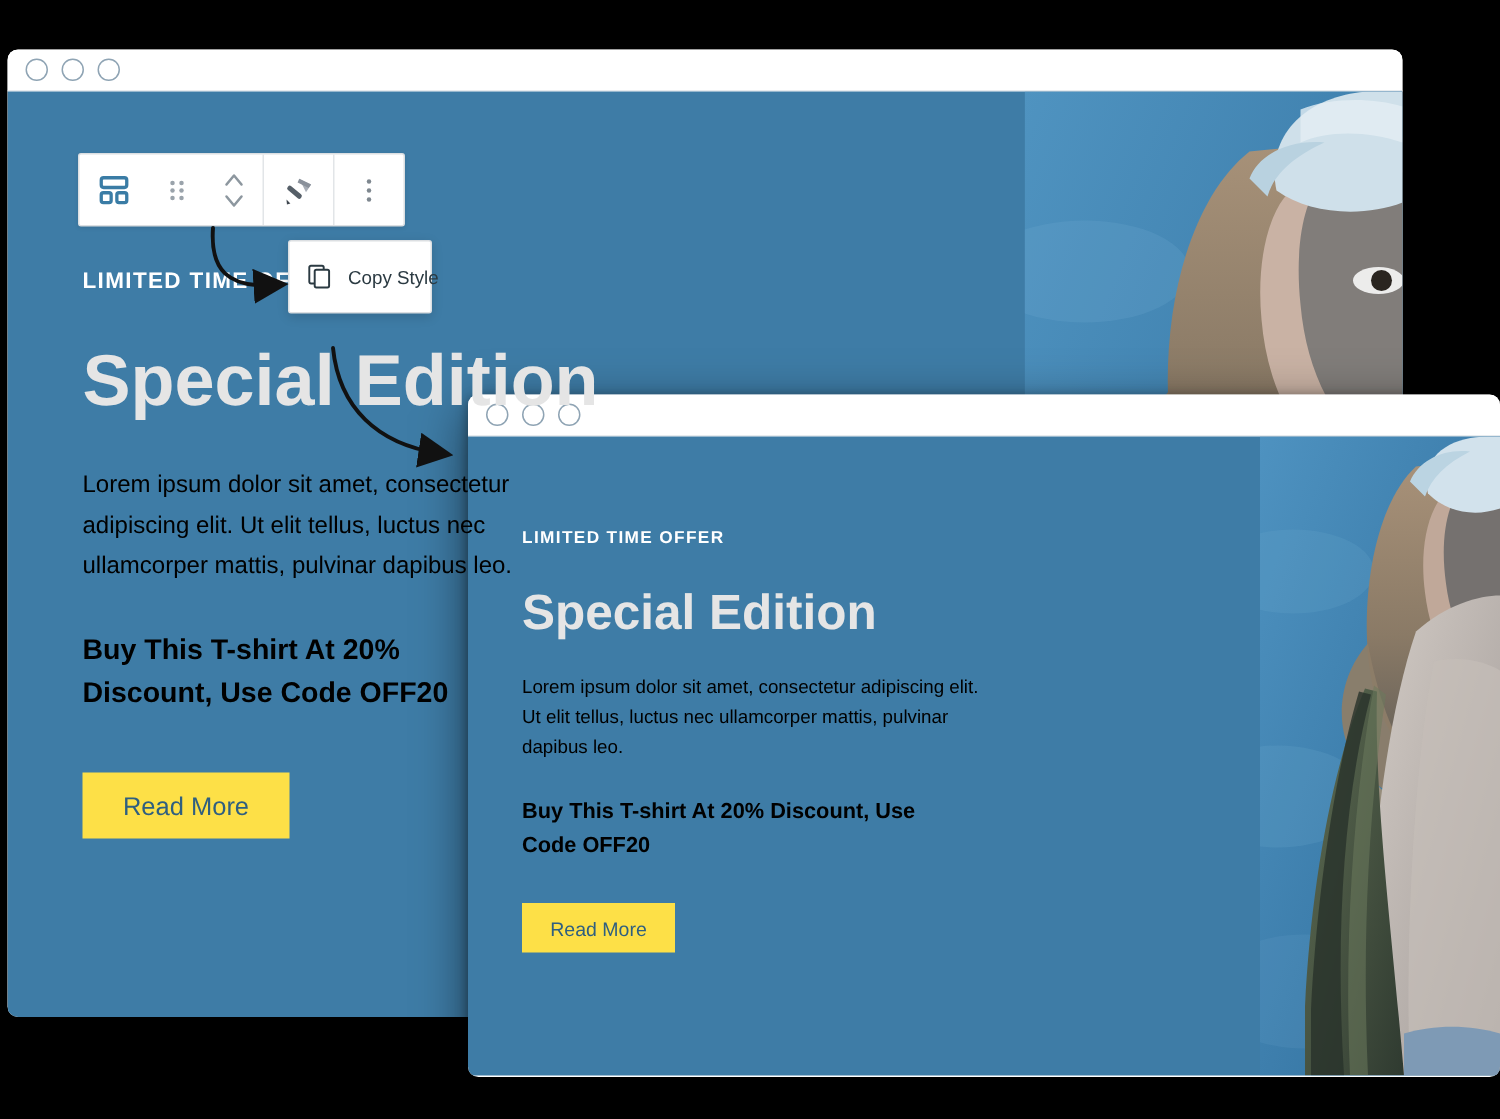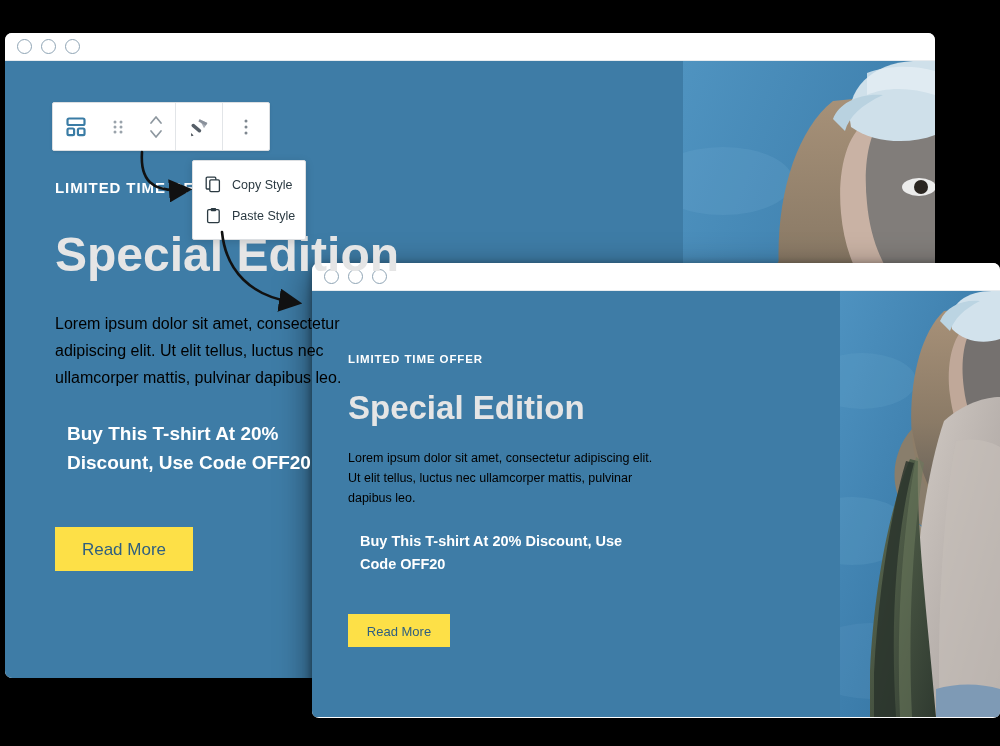--- a/index.html
+++ b/index.html
@@ -65,23 +65,23 @@
     color: #e5e5e5;
     font-weight: bold;
     margin: 0;
     line-height: 1.05;
   }
   .body-copy {
     color: #000000;
     margin: 0;
   }
   .promo {
-    color: #ffffff;
+    color: #000000;
     font-weight: bold;
-    margin: 12px;
+    margin: 0;
   }
   .read-more {
     display: inline-block;
     background: #fde047;
     color: #2f5f80;
     text-align: center;
     border: none;
     cursor: pointer;
     font-family: "Liberation Sans", sans-serif;
   }
@@ -139,21 +139,21 @@
     cursor: pointer;
     background: transparent;
     border: none;
   }
   .tb-btn.wide { width: 46px; }
 
   
   #style-popup {
     position: absolute;
     left: 192px; top: 160px;
-    width: 114px;
+    width: 96px;
     background: #ffffff;
     border: 1px solid #dcdfe2;
     border-radius: 2px;
     z-index: 45;
     box-shadow: 0 2px 8px rgba(0,0,0,0.14);
     padding: 8px 0;
   }
   .popup-item {
     display: flex;
     align-items: center;
@@ -308,29 +308,20 @@
   <div id="style-popup">
     <div class="popup-item">
       <span class="popup-icon">
         <svg width="17" height="17" viewBox="0 0 17 17" aria-hidden="true">
           <rect x="1.2" y="1.2" width="9.6" height="11.8" rx="1.1" fill="#ffffff" stroke="#2b3a42" stroke-width="1.3"></rect>
           <rect x="4.8" y="3.8" width="9.6" height="11.8" rx="1.1" fill="#ffffff" stroke="#2b3a42" stroke-width="1.3"></rect>
         </svg>
       </span>
       <span class="popup-label">Copy Style</span>
     </div>
-    <div class="popup-item">
-      <span class="popup-icon">
-        <svg width="17" height="17" viewBox="0 0 17 17" aria-hidden="true">
-          <rect x="2.6" y="2.6" width="11.6" height="13" rx="1.4" fill="#ffffff" stroke="#2b3a42" stroke-width="1.3"></rect>
-          <rect x="5.8" y="0.9" width="5.3" height="3.3" rx="0.9" fill="#2b3a42"></rect>
-        </svg>
-      </span>
-      <span class="popup-label">Paste Style</span>
-    </div>
   </div>
 
   <svg id="arrows" aria-hidden="true">
     <defs>
       <marker id="ah" markerWidth="9" markerHeight="9" refX="5" refY="4.5" orient="auto">
         <path d="M0,0 L9,4.5 L0,9 Z" fill="#111111"></path>
       </marker>
     </defs>
 
     <path d="M142 152 C140 180 152 192 182 190" fill="none" stroke="#111111" stroke-width="2.6" stroke-linecap="round" marker-end="url(#ah)"></path>

